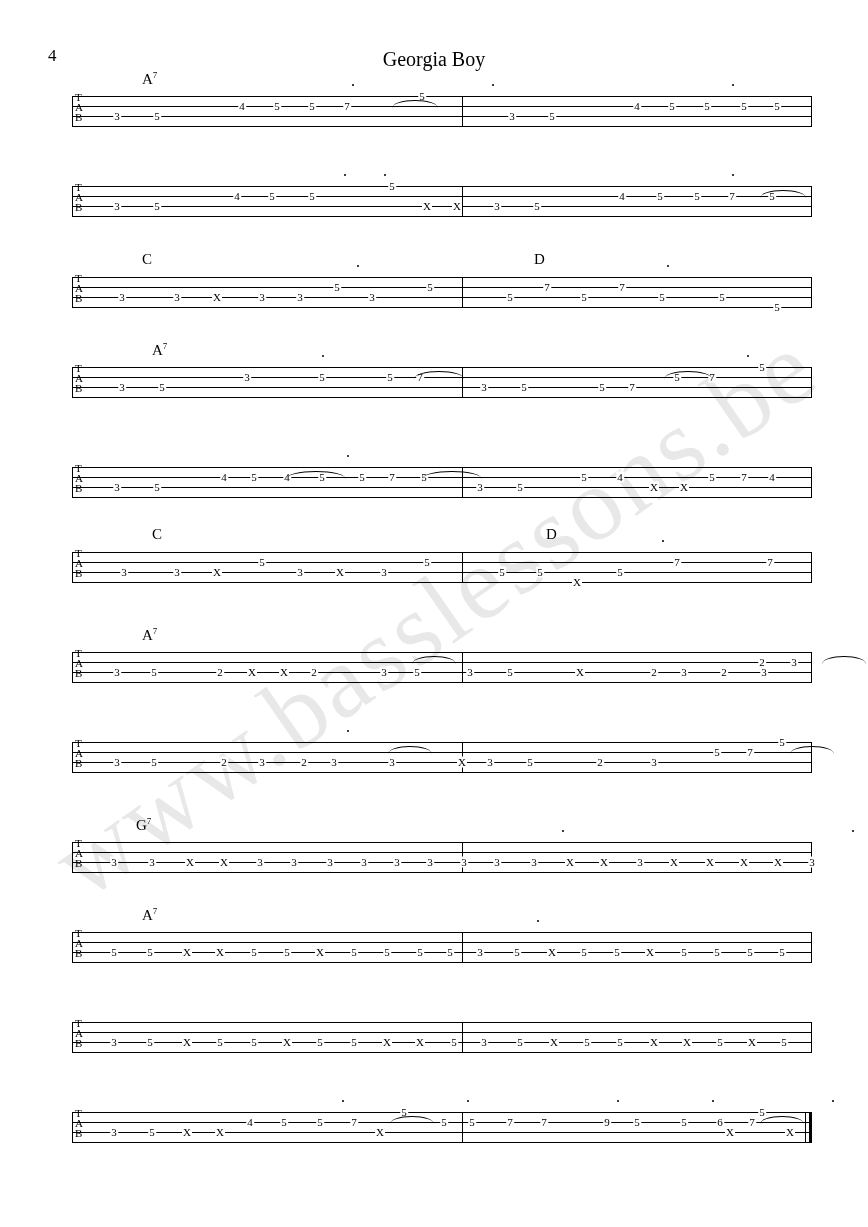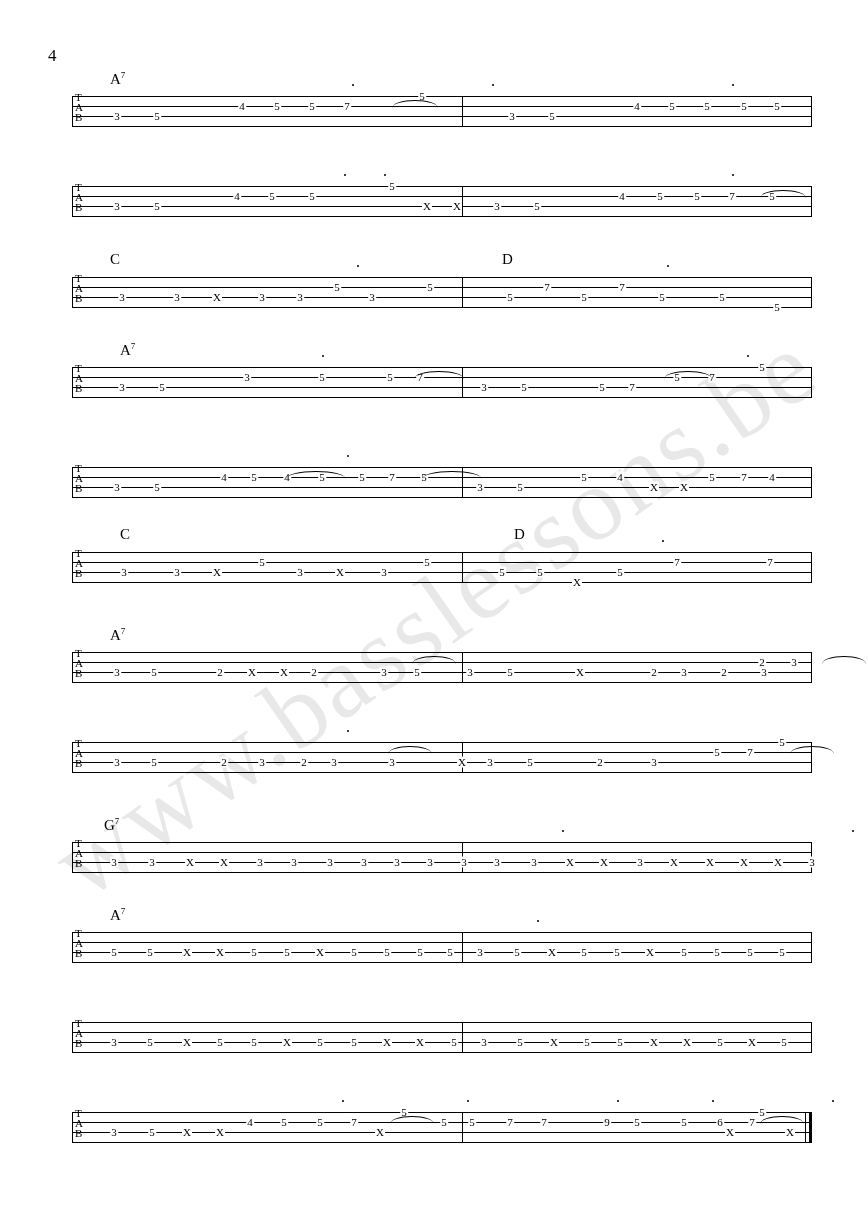--- a/index.html
+++ b/index.html
@@ -132,20 +132,21 @@
     padding: 0 1px;
     transform: translate(-50%, -50%);
     white-space: nowrap;
   }
 
   
   .chord {
     position: absolute;
     font-family: "Liberation Serif", serif;
     font-size: 15px;
+    margin-left: 32px;
   }
   .chord sup {
     font-size: 9px;
     vertical-align: super;
   }
 
   
   .dot {
     position: absolute;
     width: 2px;
@@ -163,20 +164,21 @@
   }
 </style>
 </head>
 <body>
 
 <div id="page">
 
   <div id="watermark">www.basslessons.be</div>
 
   <div id="page-number">4</div>
+  <div id="song-title">Georgia Boy</div>
 
   <div id="systems-container">
       <div class="system" style="top: 96px;">
         <div class="chord" style="left: 38px; top: -26px;">A<sup>7</sup></div>
         <div class="stave">
           <div class="line l0"></div>
           <div class="line l1"></div>
           <div class="line l2"></div>
           <div class="line l3"></div>
           <div class="endbar left"></div>

